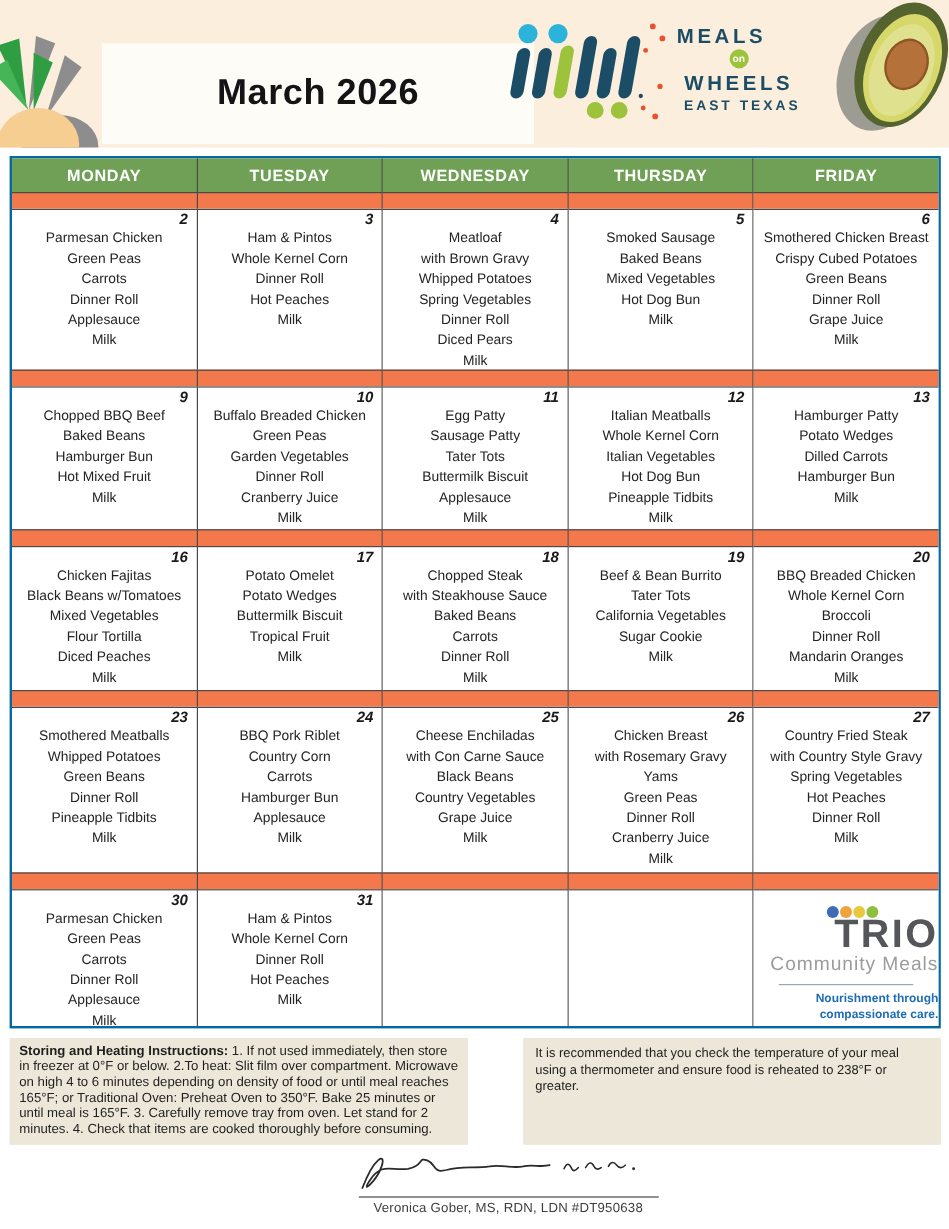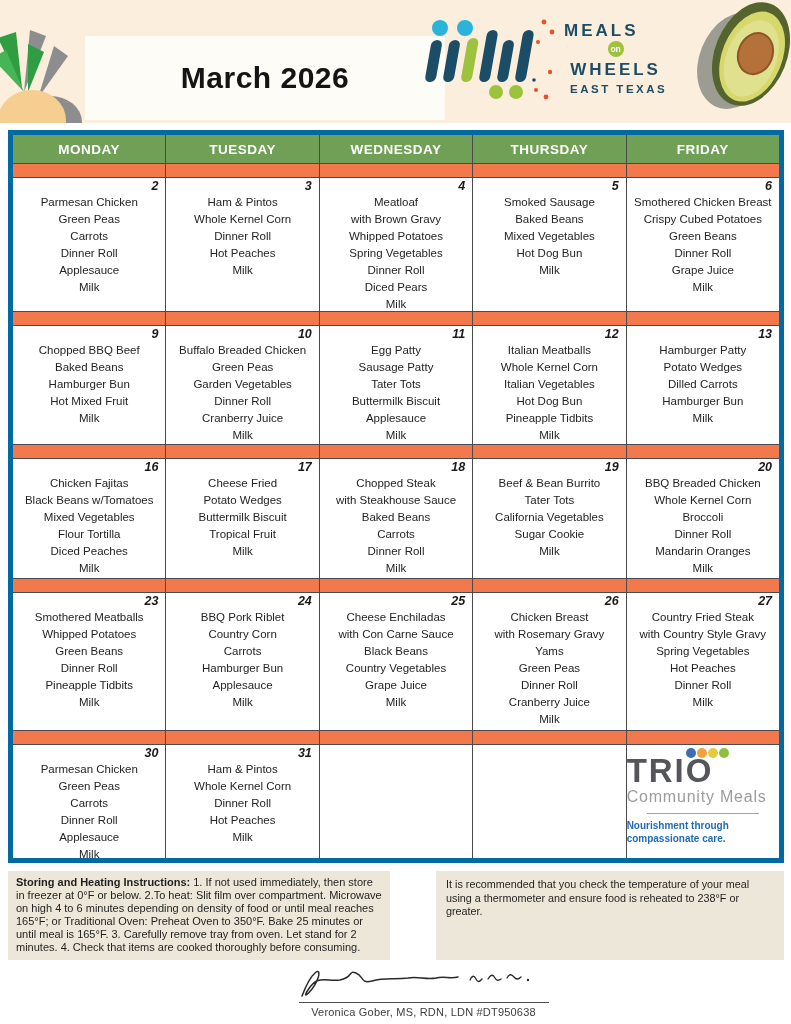--- a/index.html
+++ b/index.html
@@ -25,21 +25,21 @@
   .mow-meals, .mow-wheels { font-size: 17px; font-weight: bold; color: #1C4D66; letter-spacing: 3px; line-height: 18px; }
   .mow-line2 { display: flex; align-items: center; gap: 4px; margin: 1px 0; flex-direction: column; }
   .on-circle { width: 16px; height: 16px; border-radius: 50%; background: #9DC23C; color: #fff;
     font-size: 8.5px; font-weight: bold; display: flex; align-items: center; justify-content: center; }
   .mow-region { font-size: 11.5px; font-weight: bold; color: #1C4D66; letter-spacing: 2.5px; margin-top: 3px; padding-left: 6px; }
 
   .onion-svg { position: absolute; left: -8px; top: 30px; }
   .avocado-svg { position: absolute; right: -14px; top: -4px; }
 
   
-  .calendar { margin: 7px 7px 0 8px; border: 5px solid #0369a1; }
+  .calendar { margin: 7px 7px 0 8px; border: 2px solid #0369a1; }
   .cal-row { display: flex; }
   .cal-row:not(:first-child) .cal-cell { border-top: 1px solid #4a4a4a; }
   .cal-cell { flex: 1 1 0; border-right: 1px solid #4a4a4a; overflow: hidden; }
   .cal-cell:last-child { border-right: none; }
 
   .header-row { height: 28px; }
   .day-header-cell {
     background: #6FA055; color: #ffffff; font-weight: bold; font-size: 13.5px;
     display: flex; align-items: center; justify-content: center; letter-spacing: .5px;
   }
@@ -48,21 +48,21 @@
 
   .week-0 { height: 134px; } .week-1 { height: 119px; } .week-2 { height: 120px; }
   .week-3 { height: 138px; } .week-4 { height: 114px; }
   .day-cell { background: #ffffff; padding-top: 1px; }
   .day-num { text-align: right; padding: 0 7px 0 0; font-size: 12.5px; font-weight: bold;
     font-style: italic; height: 15px; line-height: 15px; color: #1a1a1a; }
   .menu-list { text-align: center; }
   .menu-item { font-size: 11.5px; line-height: 17px; color: #242424; }
 
   
-  .trio { text-align: left; padding-top: 2px; }
+  .trio { text-align: right; padding-top: 12px; }
   .trio-dots { display: flex; justify-content: center; gap: 1px; margin-bottom: -4px; padding-left: 10px; }
   .trio-dot { width: 10px; height: 10px; border-radius: 50%; }
   .trio-name { font-size: 33px; font-weight: 600; color: #55565A; letter-spacing: 2px; line-height: 34px; }
   .trio-sub { font-size: 16px; color: #9A9C9E; letter-spacing: .8px; margin-top: 0px; }
   .trio-rule { width: 112px; border-top: 1px solid #9aa7b0; margin: 7px auto 6px auto; }
   .trio-tag { font-size: 10px; font-weight: bold; color: #1F6CB5; line-height: 12.5px; }
 
   
   .footer { display: flex; margin: 8px 7px 0 8px; gap: 46px; align-items: stretch; }
   .instructions-box { width: 382px; background: #ECE7D8; padding: 5px 8px 6px 8px;
@@ -289,21 +289,21 @@
             <div class="menu-item">Black Beans w/Tomatoes</div>
             <div class="menu-item">Mixed Vegetables</div>
             <div class="menu-item">Flour Tortilla</div>
             <div class="menu-item">Diced Peaches</div>
             <div class="menu-item">Milk</div>
           </div>
         </div>
         <div class="cal-cell day-cell">
           <div class="day-num">17</div>
           <div class="menu-list">
-            <div class="menu-item">Cheese Fried</div>
+            <div class="menu-item">Potato Omelet</div>
             <div class="menu-item">Potato Wedges</div>
             <div class="menu-item">Buttermilk Biscuit</div>
             <div class="menu-item">Tropical Fruit</div>
             <div class="menu-item">Milk</div>
           </div>
         </div>
         <div class="cal-cell day-cell">
           <div class="day-num">18</div>
           <div class="menu-list">
             <div class="menu-item">Chopped Steak</div>

